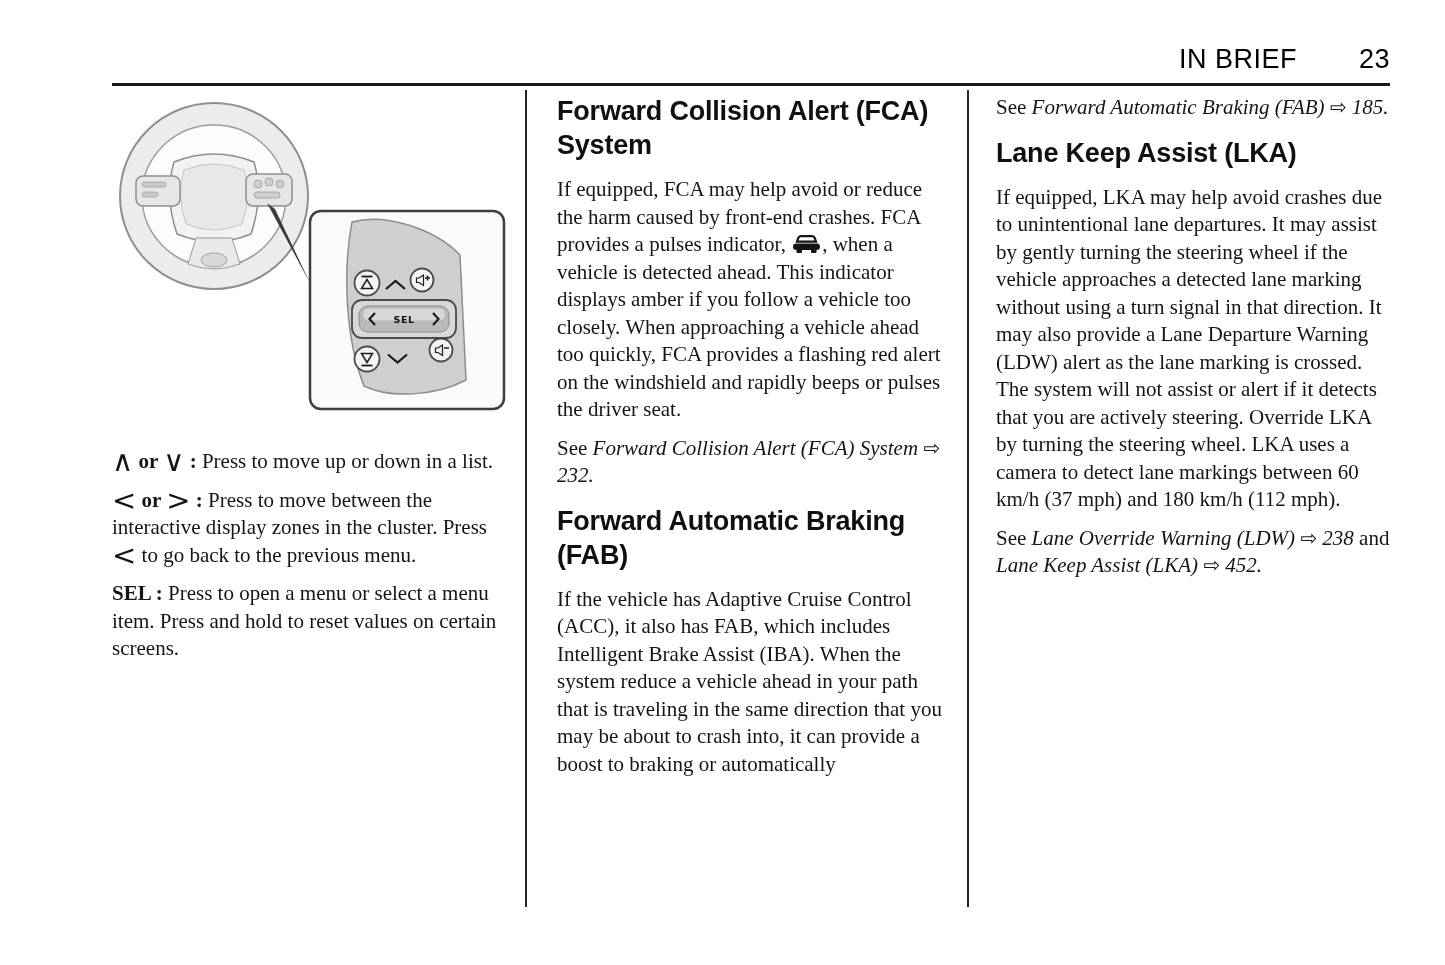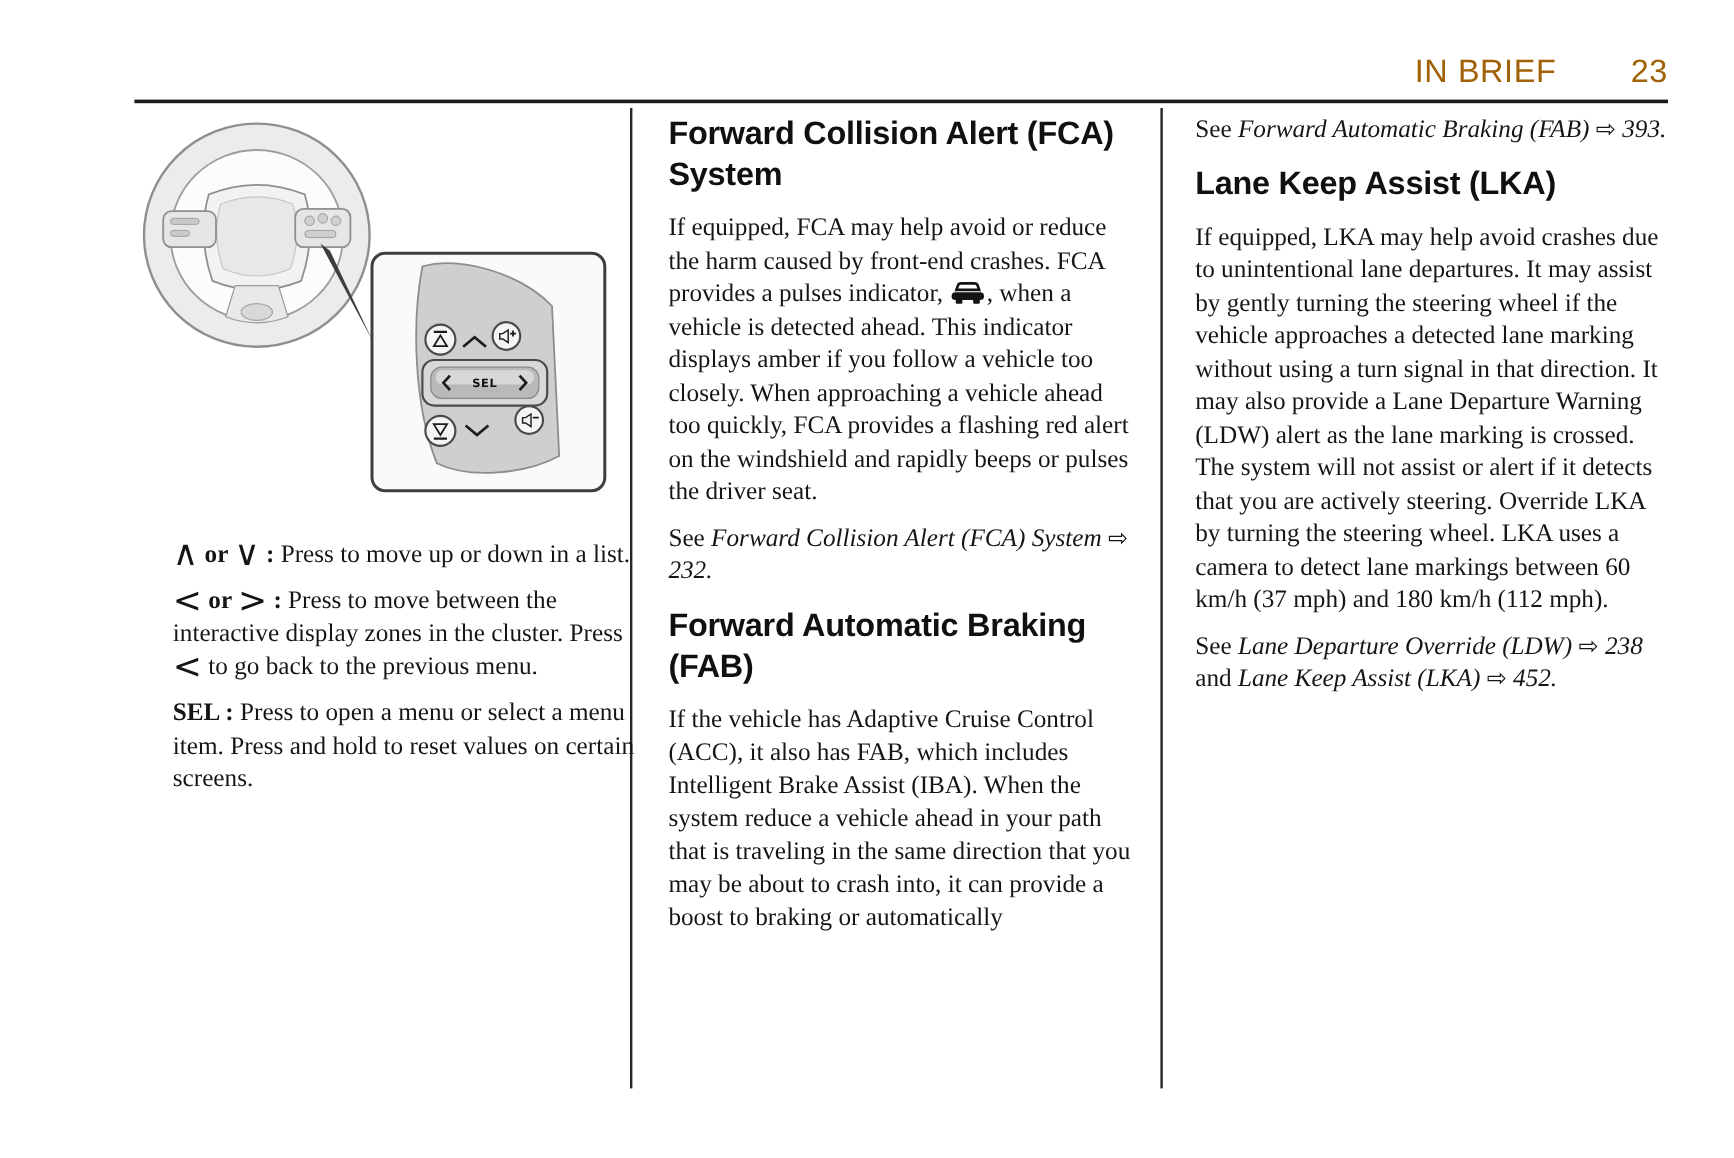--- a/index.html
+++ b/index.html
@@ -1,20 +1,20 @@
 <!DOCTYPE html>
 <html><head>
 <meta charset="utf-8">
 <style>
   html,body{margin:0;padding:0;background:#ffffff;}
   .page{position:relative;width:1445px;height:965px;background:#ffffff;overflow:hidden;
         font-family:"Liberation Serif",serif;color:#151515;}
   
   .header{position:absolute;top:44px;left:112px;width:1278px;text-align:right;
-          font-family:"Liberation Sans",sans-serif;font-size:27px;color:#a16207;letter-spacing:.5px;}
+          font-family:"Liberation Sans",sans-serif;font-size:27px;color:#000000;letter-spacing:.5px;}
   .header-page{display:inline-block;margin-left:54px;}
   .header-rule{position:absolute;left:112px;top:83px;width:1278px;height:3px;background:#1b1b1b;}
   
   .vrule{position:absolute;top:90px;height:817px;width:2px;background:#262626;}
   .vrule1{left:525px;}
   .vrule2{left:967px;}
   
   .col{position:absolute;top:92px;width:394px;font-size:21px;line-height:27.5px;padding-top:2px;}
   .col1{left:112px;}
   .col2{left:557px;}
@@ -24,21 +24,21 @@
      margin:0 0 14px 0;color:#101010;letter-spacing:-.2px;}
   h2.mt-section{margin-top:14px;}
   
   .seg-b{font-weight:700;}
   .seg-i{font-style:italic;}
   .seg-g{font-family:"DejaVu Sans",sans-serif;font-size:29px;line-height:0;vertical-align:-3px;}
   .seg-a{font-family:"DejaVu Sans",sans-serif;font-size:20px;line-height:0;}
   .car-glyph{vertical-align:-4px;}
   
   .figure-wrap{position:absolute;top:0;left:0;width:400px;height:332px;}
-  .col1-text{position:absolute;top:356px;left:0;width:394px;margin-left:32px;}
+  .col1-text{position:absolute;top:356px;left:0;width:394px;}
   .sel-text{font-family:"DejaVu Sans",sans-serif;font-size:9.5px;font-weight:700;fill:#111;letter-spacing:.5px;}
 </style>
 </head>
 <body>
 
 <div class="page">
 
   <div class="header">
     <span class="header-title">IN BRIEF</span>
     <span class="header-page">23</span>
@@ -138,19 +138,19 @@
           <rect x="2" y="9.6" width="27" height="6.4" rx="3.2" fill="#141414"></rect>
           <path d="M5.5 15.5 h5.5 v2.6 q0 1 -1 1 h-3.5 q-1 0 -1 -1 z" fill="#141414"></path>
           <path d="M20 15.5 h5.5 v2.6 q0 1 -1 1 H21 q-1 0 -1 -1 z" fill="#141414"></path>
         </svg><span>, when a vehicle is detected ahead. This indicator displays amber if you follow a vehicle too closely. When approaching a vehicle ahead too quickly, FCA provides a flashing red alert on the windshield and rapidly beeps or pulses the driver seat.</span></p>
     <p><span>See </span><span class="seg-i">Forward Collision Alert (FCA) System</span><span> </span><span class="seg-a">⇨</span><span class="seg-i"> 232.</span></p>
     <h2 class="mt-section">Forward Automatic Braking (FAB)</h2>
     <p><span>If the vehicle has Adaptive Cruise Control (ACC), it also has FAB, which includes Intelligent Brake Assist (IBA). When the system reduce a vehicle ahead in your path that is traveling in the same direction that you may be about to crash into, it can provide a boost to braking or automatically</span></p>
   </div>
 
   <div class="col col3">
-    <p><span>See </span><span class="seg-i">Forward Automatic Braking (FAB)</span><span> </span><span class="seg-a">⇨</span><span class="seg-i"> 393.</span></p>
+    <p><span>See </span><span class="seg-i">Forward Automatic Braking (FAB)</span><span> </span><span class="seg-a">⇨</span><span class="seg-i"> 185.</span></p>
     <h2 class="mt-section">Lane Keep Assist (LKA)</h2>
     <p><span>If equipped, LKA may help avoid crashes due to unintentional lane departures. It may assist by gently turning the steering wheel if the vehicle approaches a detected lane marking without using a turn signal in that direction. It may also provide a Lane Departure Warning (LDW) alert as the lane marking is crossed. The system will not assist or alert if it detects that you are actively steering. Override LKA by turning the steering wheel. LKA uses a camera to detect lane markings between 60 km/h (37 mph) and 180 km/h (112 mph).</span></p>
-    <p><span>See </span><span class="seg-i">Lane Departure Override (LDW)</span><span> </span><span class="seg-a">⇨</span><span class="seg-i"> 238</span><span> and </span><span class="seg-i">Lane Keep Assist (LKA)</span><span> </span><span class="seg-a">⇨</span><span class="seg-i"> 452.</span></p>
+    <p><span>See </span><span class="seg-i">Lane Override Warning (LDW)</span><span> </span><span class="seg-a">⇨</span><span class="seg-i"> 238</span><span> and </span><span class="seg-i">Lane Keep Assist (LKA)</span><span> </span><span class="seg-a">⇨</span><span class="seg-i"> 452.</span></p>
   </div>
 
 </div>
 
 </body></html>

